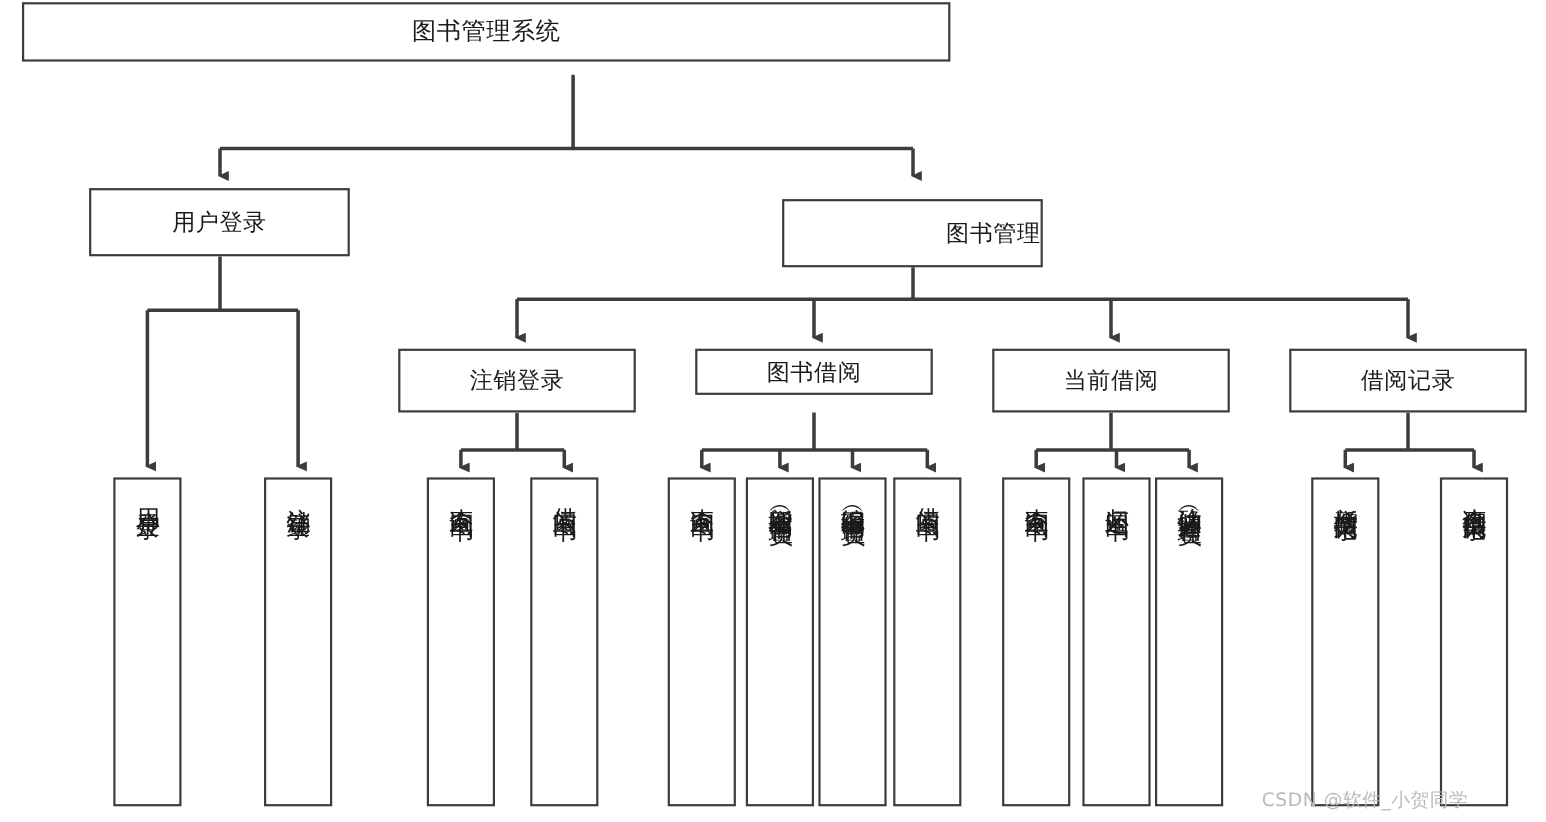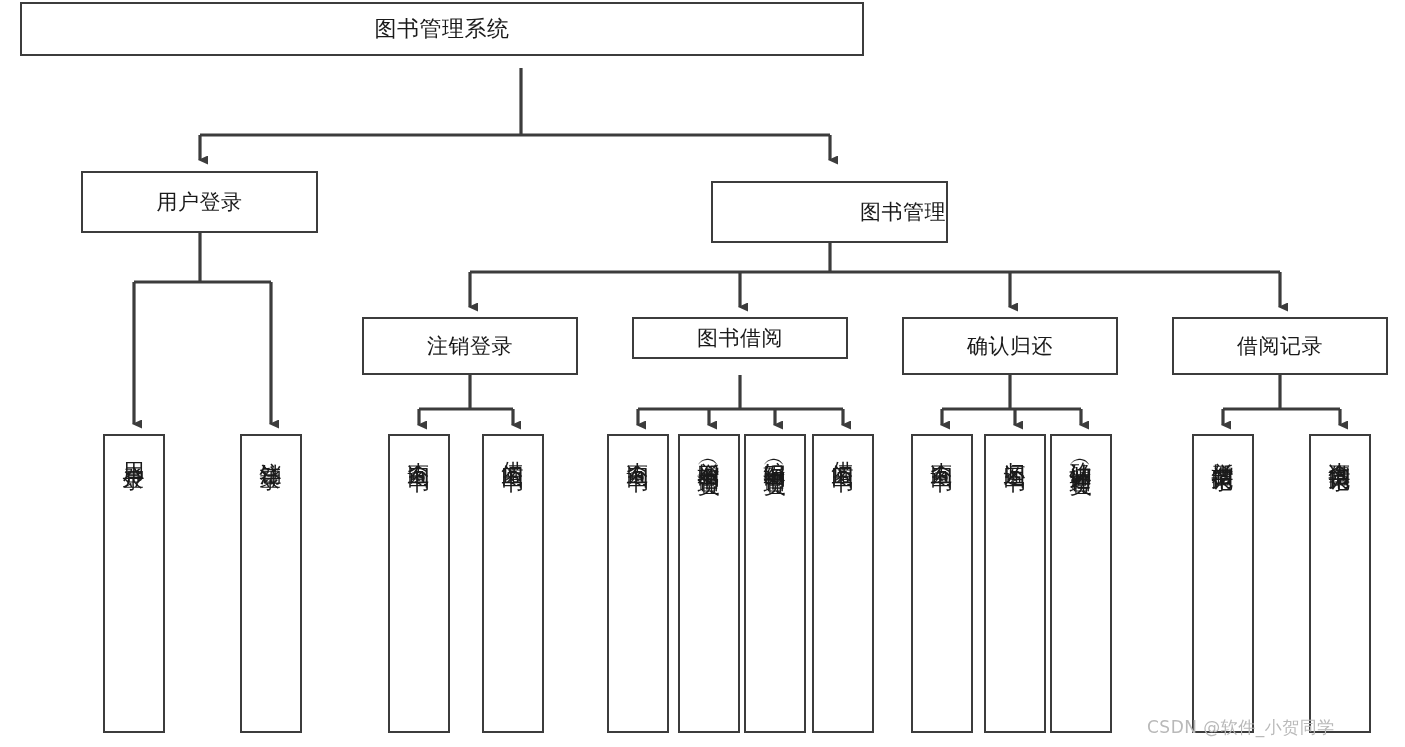--- a/index.html
+++ b/index.html
@@ -140,21 +140,21 @@
     <span class="label">图书管理</span>
   </div>
 
   <div class="node horiz" style="left:362px;top:317px;width:216px;height:58px;">
     <span class="label">注销登录</span>
   </div>
   <div class="node horiz" style="left:632px;top:317px;width:216px;height:42px;">
     <span class="label">图书借阅</span>
   </div>
   <div class="node horiz" style="left:902px;top:317px;width:216px;height:58px;">
-    <span class="label">确认归还</span>
+    <span class="label">当前借阅</span>
   </div>
   <div class="node horiz" style="left:1172px;top:317px;width:216px;height:58px;">
     <span class="label">借阅记录</span>
   </div>
 
   <div class="node vert" style="left:103px;top:434px;width:62px;height:299px;">
     <span class="label">用户登录</span>
   </div>
   <div class="node vert" style="left:240px;top:434px;width:62px;height:299px;">
     <span class="label">注销登录</span>

